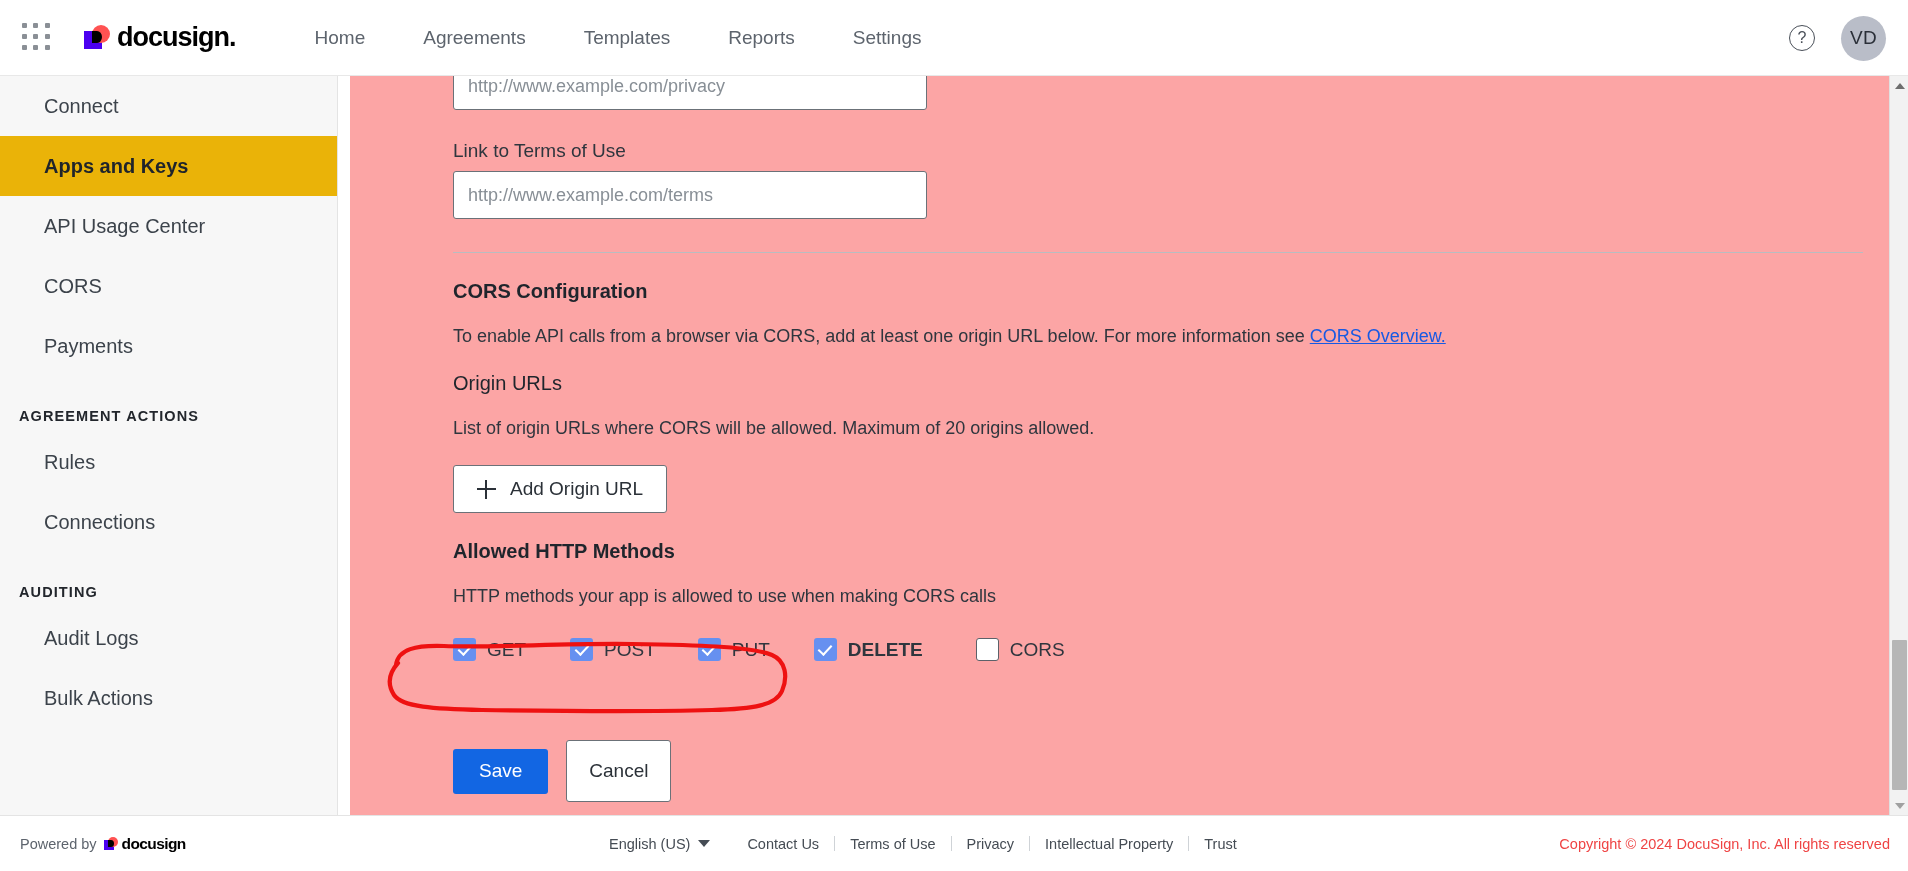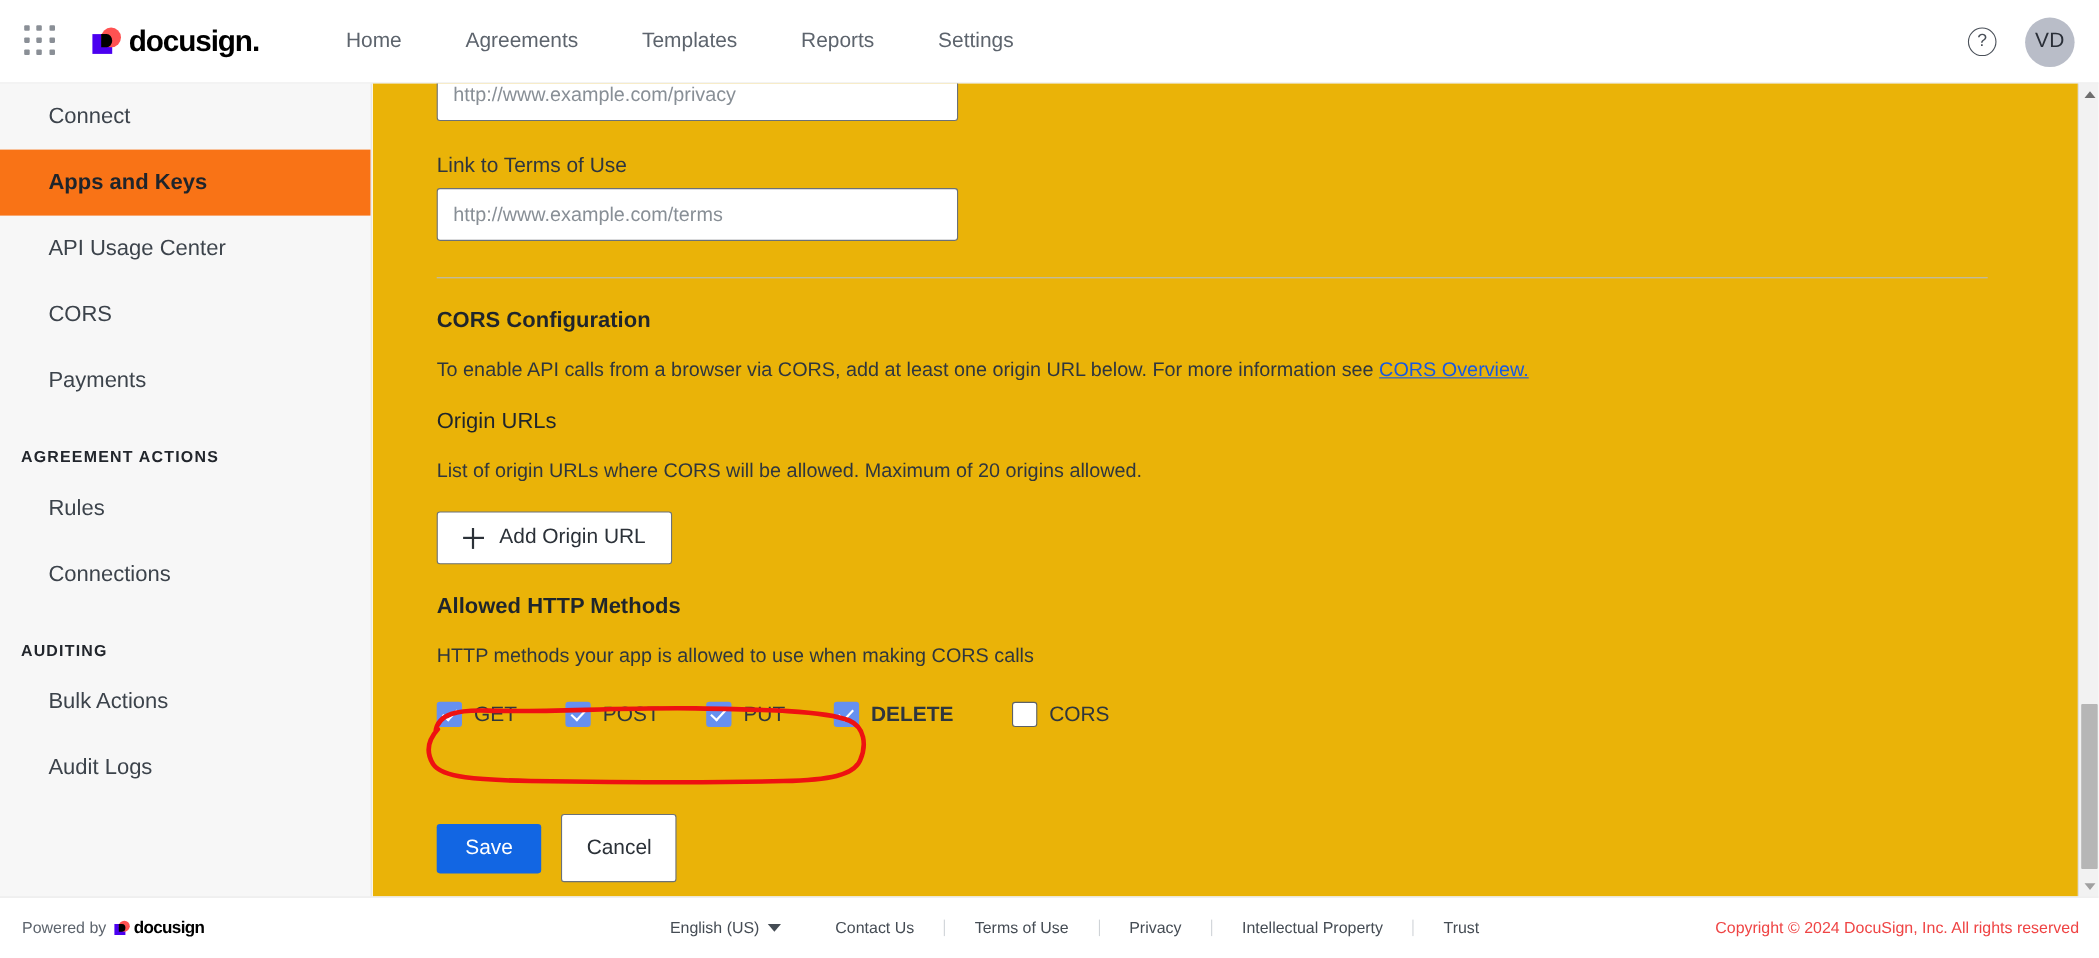--- a/index.html
+++ b/index.html
@@ -145,45 +145,46 @@
     height: 60px;
     display: flex;
     align-items: center;
     padding-left: 44px;
     font-size: 20px;
     color: #3c434b;
     cursor: pointer;
     white-space: nowrap;
   }
   .side-item.active {
-    background: #f97316;
+    background: #eab308;
     font-weight: 600;
     color: #1f242b;
   }
   .side-group {
     padding-left: 19px;
     font-size: 14.5px;
     font-weight: 700;
     letter-spacing: 1.1px;
     color: #22262c;
     height: 56px;
     display: flex;
     align-items: flex-end;
     padding-bottom: 8px;
     white-space: nowrap;
   }
 
   
   .main {
     position: absolute;
-    top: 76px; left: 339px;
+    top: 76px; left: 350px;
     width: 1550px;
     height: 739px;
-    background: #eab308;
+    background: #fca5a5;
     overflow: hidden;
+    padding-left: 45px;
   }
   .content {
     padding: 0 0 0 58px;
   }
   .field-label {
     font-size: 19px;
     color: #2f363e;
     margin: 0 0 9px 0;
   }
   .text-input {
@@ -416,21 +417,21 @@
     font-size: 15.5px;
     font-weight: 700;
     letter-spacing: -0.6px;
     color: #000;
   }
   .footer-center {
     position: absolute;
     left: 609px;
     display: flex;
     align-items: center;
-    gap: 12px;
+    gap: 0;
     font-size: 14.5px;
     color: #454c54;
   }
   .lang {
     display: flex;
     align-items: center;
     gap: 8px;
     cursor: pointer;
     margin-right: 22px;
   }
@@ -516,24 +517,24 @@
     </div>
     <div class="side-group">AGREEMENT ACTIONS</div>
     <div class="side-item">
       <span>Rules</span>
     </div>
     <div class="side-item">
       <span>Connections</span>
     </div>
     <div class="side-group">AUDITING</div>
     <div class="side-item">
+      <span>Audit Logs</span>
+    </div>
+    <div class="side-item">
       <span>Bulk Actions</span>
-    </div>
-    <div class="side-item">
-      <span>Audit Logs</span>
     </div>
   </div>
 
   <div class="main">
     <div class="content">
 
       <input class="text-input" type="text" style="margin-top: -14px;" placeholder="http://www.example.com/privacy">
 
       <div class="field-label" style="margin-top:30px;">Link to Terms of Use</div>
       <input class="text-input" type="text" placeholder="http://www.example.com/terms" style="">

